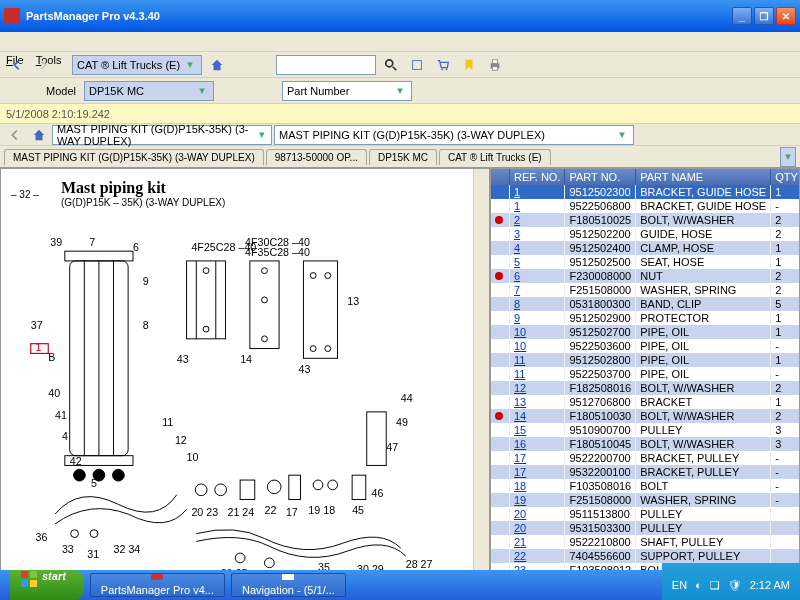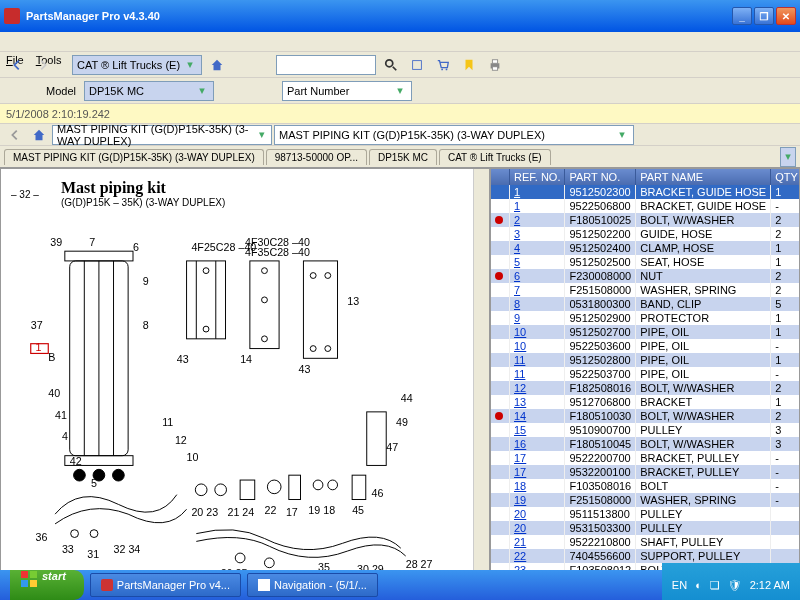--- a/index.html
+++ b/index.html
@@ -37,21 +37,21 @@
 .table-pane table { width: 100%; border-collapse: collapse; font-size: 10px; }
 .table-pane th { background: linear-gradient(to bottom, #6a8ccf, #4a6cb0); color: #fff; padding: 2px 4px; text-align: left; border-right: 1px solid #3a5a9a; font-weight: normal; white-space: nowrap; }
 .table-pane td { padding: 1px 4px; border-right: 1px solid #eee; white-space: nowrap; overflow: hidden; }
 .table-pane tr.alt td { background: #c8d4ee; }
 .table-pane tr.sel td { background: #316ac5; color: #fff; }
 .table-pane td.ref a { color: #0033cc; text-decoration: underline; }
 .table-pane tr.sel td.ref a { color: #fff; }
 .red-dot { display: inline-block; width: 8px; height: 8px; background: #c00; border-radius: 50%; margin-right: 2px; }
 .taskbar { position: absolute; bottom: 0; left: 0; right: 0; height: 30px; background: linear-gradient(to bottom, #3b95f0, #245edb); display: flex; align-items: center; }
 .start-btn { height: 30px; padding: 0 18px 0 10px; background: linear-gradient(to bottom, #59b135, #2e8b16); color: #fff; font-weight: bold; font-style: italic; display: flex; align-items: flex-start; border-radius: 0 10px 10px 0; font-size: 14px; margin-left: 10px; }
-.task-item { height: 24px; margin-left: 6px; padding: 0 10px; background: linear-gradient(to bottom, #4a8ae3, #2d6ac9); border: 1px solid #1a4ba8; border-radius: 2px; color: #fff; display: flex; align-items: center; gap: 4px; font-size: 11px; }
+.task-item { height: 24px; margin-left: 6px; padding: 0 10px; background: linear-gradient(to bottom, #4a8ae3, #2d6ac9); border: 1px solid #1a4ba8; border-radius: 2px; color: #fff; display: flex; align-items: center; gap: 4px; font-size: 11px; flex-direction: column; }
 .tray { margin-left: auto; height: 44px; background: linear-gradient(to bottom, #26a0da, #118bcf); padding: 0 10px; display: flex; align-items: center; color: #fff; gap: 8px; font-size: 10px; }
 .svg-icon { width: 14px; height: 14px; }
 .table-pane::-webkit-scrollbar { width: 16px; }
 .table-pane::-webkit-scrollbar-track { background: #ece9d8; }
 .table-pane::-webkit-scrollbar-thumb { background: #c8c4b8; border: 1px solid #999; }
 </style>
 </head>
 <body>
 
 <div class="titlebar">

